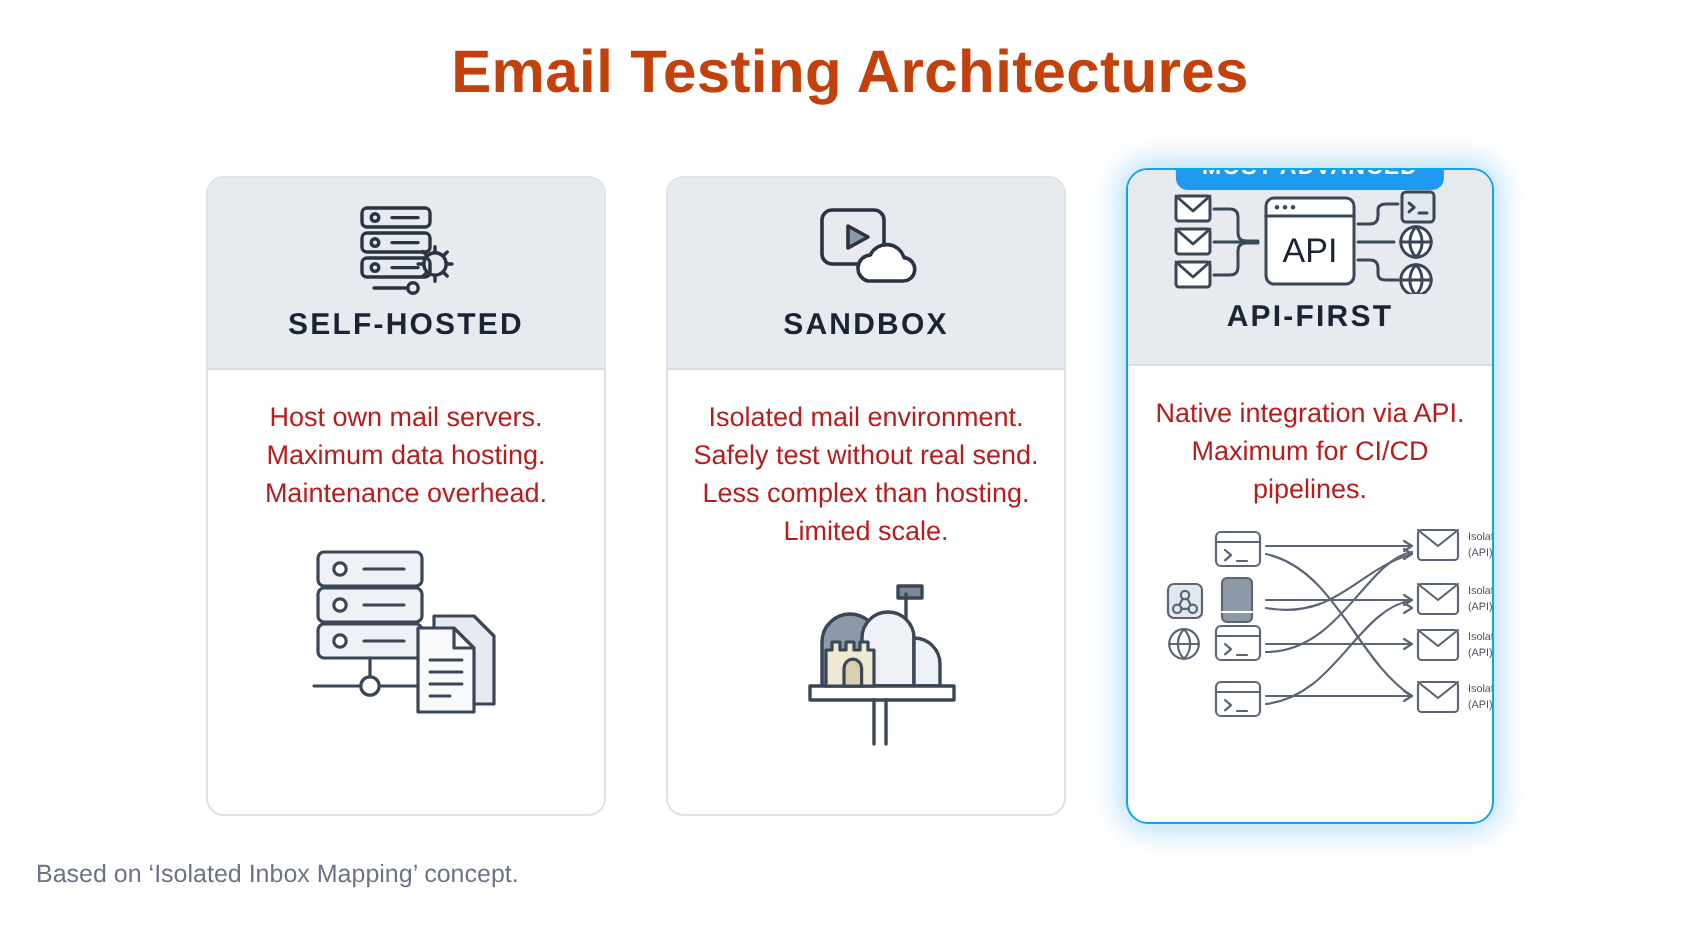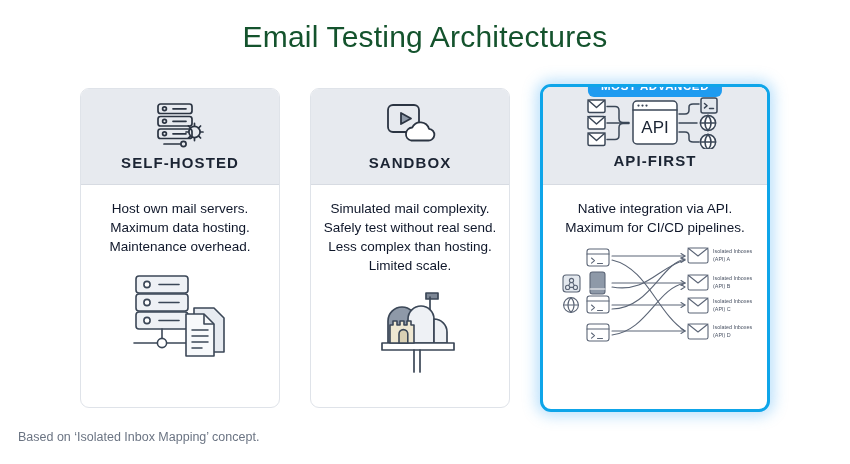--- a/index.html
+++ b/index.html
@@ -15,22 +15,22 @@
     overflow: hidden;
     position: relative;
   }
   .page-title {
     position: absolute;
     top: 20px;
     left: 0;
     width: 850px;
     text-align: center;
     font-size: 30px;
-    font-weight: 400;
-    color: #14532d;
+    font-weight: 700;
+    color: #c2410c;
     letter-spacing: 0.2px;
   }
   .cards {
     position: absolute;
     top: 88px;
     left: 0;
     width: 850px;
     display: flex;
     justify-content: center;
     align-items: flex-start;
@@ -40,23 +40,23 @@
     width: 200px;
     border-radius: 9px;
     background: #ffffff;
     border: 1px solid #dfe3e9;
     overflow: hidden;
     position: relative;
     box-sizing: border-box;
   }
   .card.plain { height: 320px; }
   .card.featured {
-    width: 230px;
+    width: 184px;
     height: 328px;
-    border: 3px solid #0ea5e9;
+    border: 1px solid #0ea5e9;
     border-radius: 11px;
     box-shadow: 0 0 14px 4px rgba(64,169,243,0.35);
     margin-top: -4px;
   }
   .card-head {
     background: #e7eaef;
     height: 96px;
     display: flex;
     flex-direction: column;
     align-items: center;
@@ -79,21 +79,21 @@
     color: #1b2433;
     margin-top: 2px;
   }
   .card-body {
     padding: 14px 8px 0 8px;
     text-align: center;
   }
   .body-line {
     font-size: 13.5px;
     line-height: 19px;
-    color: #0f172a;
+    color: #b91c1c;
   }
   .card-art {
     display: flex;
     align-items: center;
     justify-content: center;
     margin-top: 10px;
   }
   .badge {
     position: absolute;
     top: -12px;
@@ -206,21 +206,21 @@
           <g fill="none" stroke="#2b3442" stroke-width="1.8" stroke-linejoin="round" stroke-linecap="round">
             <rect x="7" y="5" width="31" height="27" rx="5"></rect>
             <path d="M20 13 L30 18.5 L20 24 Z" fill="#8e99a8" stroke="#2b3442"></path>
             <path d="M30 40.5 a6.6 6.6 0 0 1 1.2 -13 a9 9 0 0 1 16.8 1.3 a5.8 5.8 0 0 1 -1 11.7 z" fill="#ffffff"></path>
           </g>
         </svg>
       </div>
       <div class="card-title">SANDBOX</div>
     </div>
     <div class="card-body">
-      <div class="body-line">Simulated mail complexity.</div>
+      <div class="body-line">Isolated mail environment.</div>
       <div class="body-line">Safely test without real send.</div>
       <div class="body-line">Less complex than hosting.</div>
       <div class="body-line">Limited scale.</div>
       <div class="card-art">
         <svg width="124" height="92" viewBox="0 0 124 92">
           <g stroke="#3b4757" stroke-width="1.7" stroke-linejoin="round" stroke-linecap="round">
             <path d="M78 8 h12 v6 h-12 z" fill="#7d8795"></path>
             <path d="M82 12 v30" fill="none"></path>
             <circle cx="82" cy="44" r="3.4" fill="#ffffff"></circle>
             <path d="M40 58 V36 a14 14 0 0 1 28 0 v22 z" fill="#8e99a8"></path>

